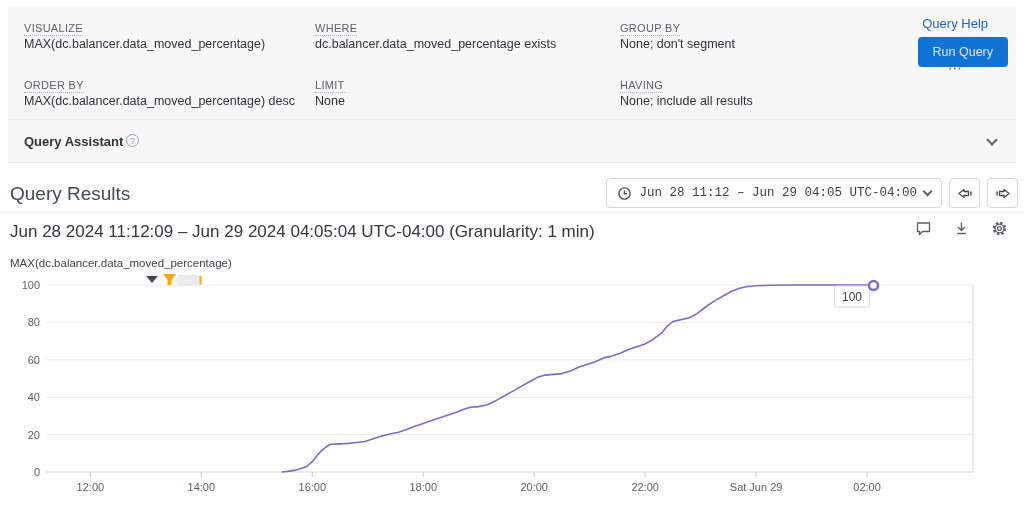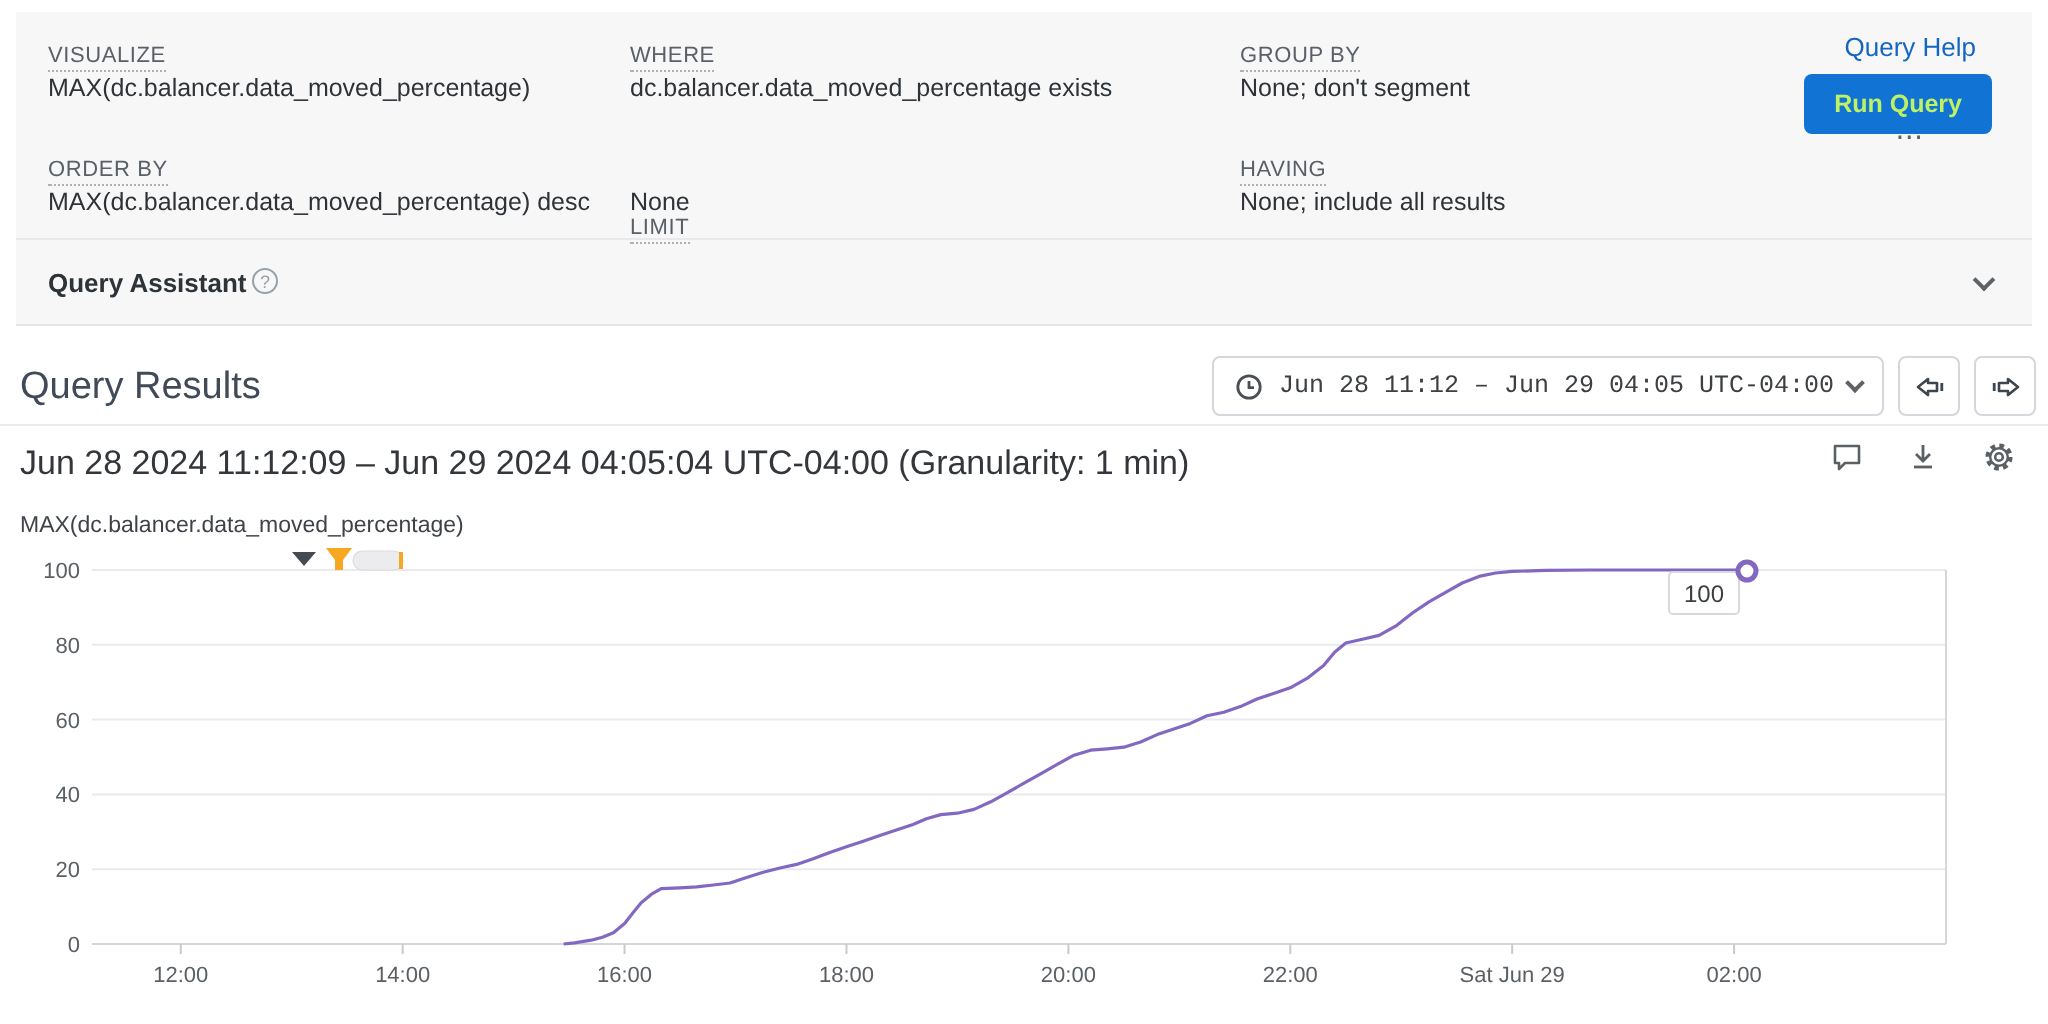--- a/index.html
+++ b/index.html
@@ -17,22 +17,22 @@
     border-top:1px solid #e8e9ec; }
   .assistant-label { font-size:13px; font-weight:700; color:#2e3338; }
   .qmark { display:inline-block; width:13px; height:13px; border:1px solid #9aa0a8;
     border-radius:50%; color:#9aa0a8; font-size:9px; line-height:12px;
     text-align:center; vertical-align:1px; }
   .chev { display:inline-block; width:8px; height:8px; border-right:2px solid #5f6368;
     border-bottom:2px solid #5f6368; transform:rotate(45deg); }
   #help-row { right:28px; top:10px; display:flex; align-items:center; gap:8px;flex-direction:column; }
   #query-help { color:#1566c0; font-size:13px; cursor:pointer; }
   #more-dots { color:#5f6368; font-size:14px; letter-spacing:1px; cursor:pointer; }
-  #run-query { right:20px; top:31px; background:#1173d4; color:#bef264; border:none;
-    border-radius:4px; font-size:12.5px; font-weight:700; padding:8px 15px;
+  #run-query { right:8px; top:31px; background:#1173d4; color:#e5e5e5; border:none;
+    border-radius:4px; font-size:12.5px; font-weight:400; padding:8px 15px;
     font-family:"Liberation Sans",sans-serif; cursor:pointer; }
 
   
   #results-title { left:10px; top:183px; font-size:19px; color:#414b57; }
   #time-row { right:6px; top:178px; display:flex; align-items:center; gap:7px; }
   .tbtn { background:#fff; border:1px solid #d5d7dc; border-radius:4px; height:30px;
     display:flex; align-items:center; justify-content:center; cursor:pointer; }
   #time-pill { padding:0 10px; gap:7px; font-size:12.5px; color:#3c4043;font-family:Liberation Mono, monospace; }
   .navbtn { width:31px; }
   #divider-1 { left:0; top:212px; width:1024px; height:1px; background:#e8eaee; }
@@ -65,21 +65,21 @@
   <div class="abs" style="left:612px; top:12px;">
     <span class="qb-label">GROUP BY</span>
   </div>
   <div class="abs qb-value" style="left:612px; top:31px;">None; don't segment</div>
 
   <div class="abs" style="left:16px; top:69px;">
     <span class="qb-label">ORDER BY</span>
   </div>
   <div class="abs qb-value" style="left:16px; top:88px;">MAX(dc.balancer.data_moved_percentage) desc</div>
 
-  <div class="abs" style="left:307px; top:69px;margin-top:29px;">
+  <div class="abs" style="left:307px; top:69px;">
     <span class="qb-label">LIMIT</span>
   </div>
   <div class="abs qb-value" style="left:307px; top:88px;">None</div>
 
   <div class="abs" style="left:612px; top:69px;">
     <span class="qb-label">HAVING</span>
   </div>
   <div class="abs qb-value" style="left:612px; top:88px;">None; include all results</div>
 
   <div id="help-row" class="abs">

